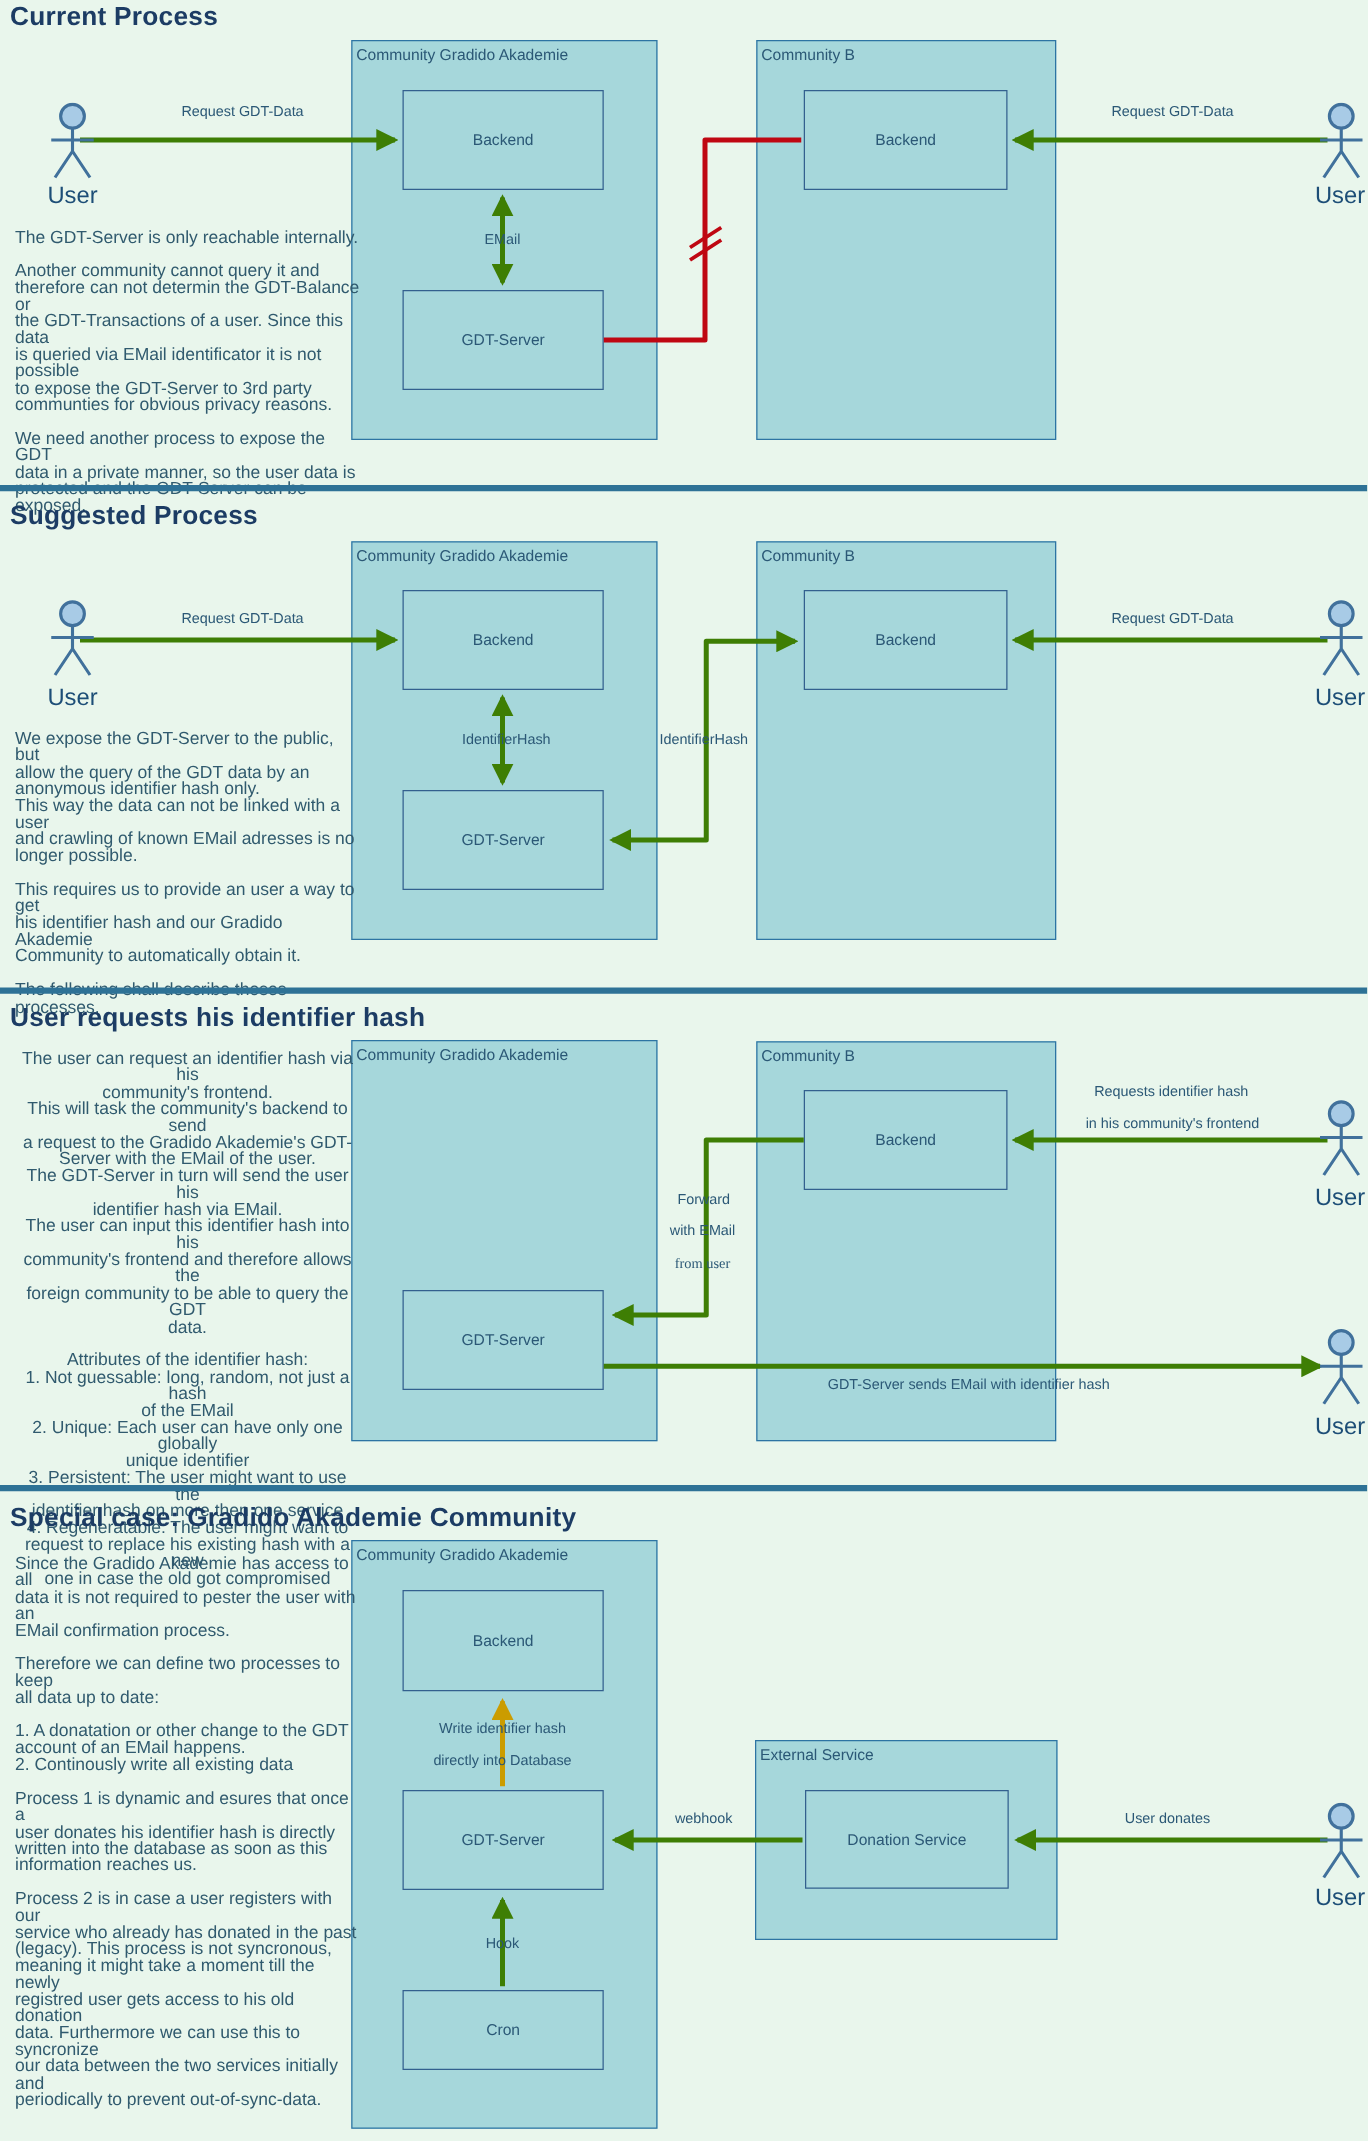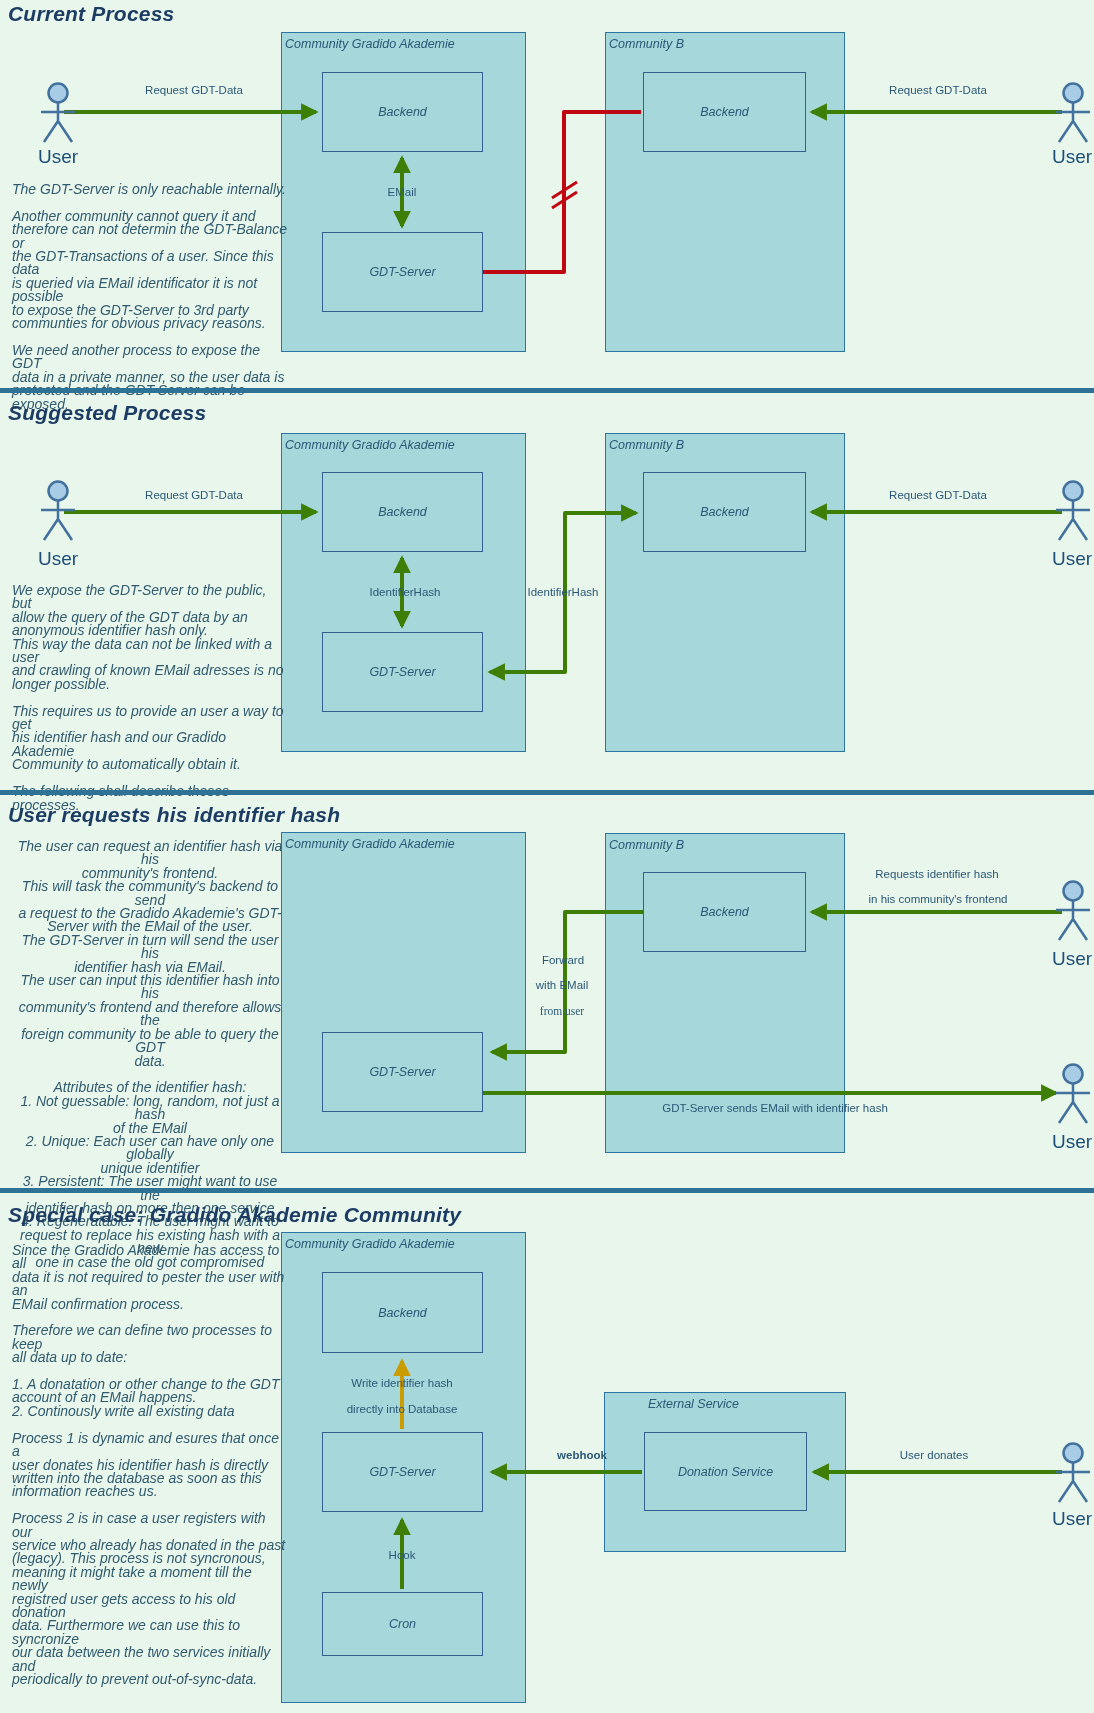--- a/index.html
+++ b/index.html
@@ -1,20 +1,20 @@
 <!DOCTYPE html>
 <html><head>
 <meta charset="utf-8">
 <style>
   html,body{margin:0;padding:0;background:#e9f6ec;}
   #canvas{
     position:relative;width:1094px;height:1713px;overflow:hidden;
     background:#e9f6ec;font-family:"Liberation Sans",sans-serif;
   }
-  .section{position:absolute;inset:0;font-style:italic;}
+  .section{position:absolute;inset:0;}
   .sec-title{position:absolute;font-size:21px;font-weight:bold;color:#1c3c64;letter-spacing:.2px;}
   .divider{position:absolute;left:0;width:1094px;height:5px;background:#2e7296;}
   .container{position:absolute;background:#a6d7db;border:1.5px solid #2d74a3;box-sizing:border-box;}
   .clabel{position:absolute;font-size:12.5px;color:#2b5876;padding:3px 2px;}
   .box{position:absolute;background:#a6d7db;border:1.3px solid #33608e;box-sizing:border-box;
        display:flex;align-items:center;justify-content:center;font-size:12.5px;color:#2b5876;}
   .body-text{position:absolute;font-size:14px;line-height:13.4px;color:#305a6e;white-space:pre-line;width:276px;}
   .alabel{position:absolute;font-size:11.5px;color:#2b5876;transform:translate(-50%,-50%);white-space:nowrap;}
   .user{position:absolute;width:40px;height:62px;}
   .user-label{position:absolute;font-size:19px;color:#1d4e77;transform:translateX(-50%);white-space:nowrap;}
@@ -121,21 +121,21 @@
   <div class="section">
     <div class="sec-title" style="left:8px;top:1203px;">Special case: Gradido Akademie Community</div>
 
     <div class="container" style="left:281px;top:1232px;width:245px;height:471px;"></div>
     <div class="clabel" style="left:283px;top:1234px;">Community Gradido Akademie</div>
     <div class="box" style="left:322px;top:1272px;width:161px;height:81px;">Backend</div>
     <div class="box" style="left:322px;top:1432px;width:161px;height:80px;">GDT-Server</div>
     <div class="box" style="left:322px;top:1592px;width:161px;height:64px;">Cron</div>
 
     <div class="container" style="left:604px;top:1392px;width:242px;height:160px;"></div>
-    <div class="clabel" style="left:606px;top:1394px;margin-left:40px;">External Service</div>
+    <div class="clabel" style="left:606px;top:1394px;">External Service</div>
     <div class="box" style="left:644px;top:1432px;width:163px;height:79px;">Donation Service</div>
 
     <div class="body-text" style="left:12px;top:1244px;">Since the Gradido Akademie has access to all
 data it is not required to pester the user with an
 EMail confirmation process.
 
 Therefore we can define two processes to keep
 all data up to date:
 
 1. A donatation or other change to the GDT
@@ -200,21 +200,21 @@
   <div class="alabel" style="left:937px;top:874px;">Requests identifier hash</div>
   <div class="alabel" style="left:938px;top:899px;">in his community's frontend</div>
   <div class="alabel" style="left:563px;top:960px;">Forward</div>
   <div class="alabel" style="left:562px;top:985px;">with EMail</div>
   <div class="alabel" style="left:562px;top:1011px;font-family:Liberation Serif, serif;">from user</div>
   <div class="alabel" style="left:775px;top:1108px;">GDT-Server sends EMail with identifier hash</div>
 
   <div class="alabel" style="left:402px;top:1383px;">Write identifier hash</div>
   <div class="alabel" style="left:402px;top:1409px;">directly into Database</div>
   <div class="alabel" style="left:402px;top:1555px;">Hook</div>
-  <div class="alabel" style="left:582px;top:1455px;font-weight:bold;">webhook</div>
+  <div class="alabel" style="left:563px;top:1455px;">webhook</div>
   <div class="alabel" style="left:934px;top:1455px;">User donates</div>
 
   <div class="user" style="left:38px;top:82px;">
     <svg width="40" height="62" viewBox="0 0 40 62">
         <circle cx="20" cy="11" r="9.5" fill="#a8cbe6" stroke="#41719c" stroke-width="2.5"></circle>
         <path d="M20 20.5 L20 39 M3 30 L37 30 M20 39 L6 60 M20 39 L34 60" stroke="#41719c" stroke-width="2.5" fill="none"></path>
       </svg>
   </div>
   <div class="user-label" style="left:58px;top:146px;">User</div>
 

